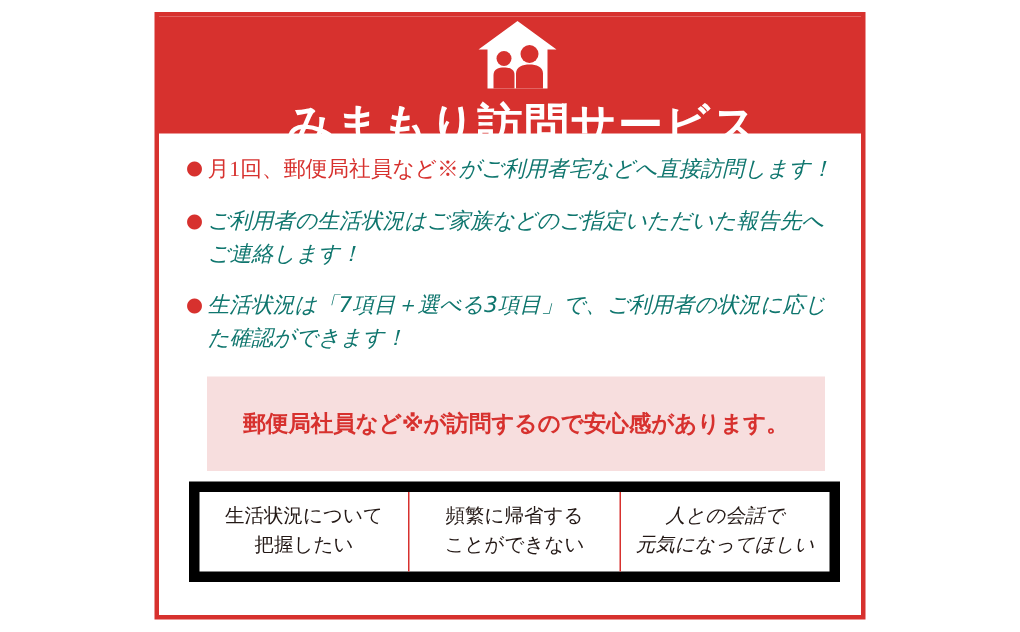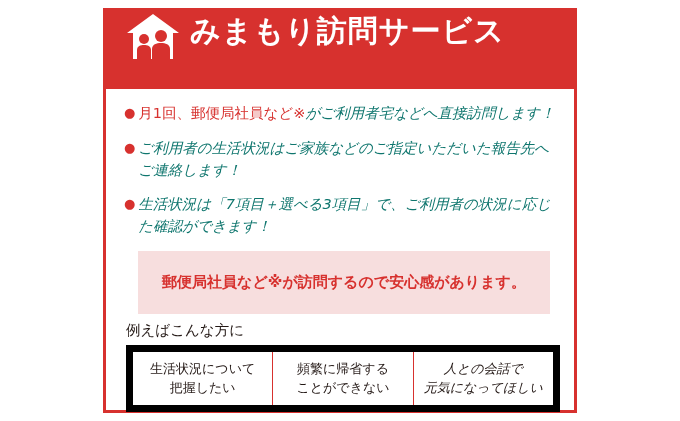--- a/index.html
+++ b/index.html
@@ -27,22 +27,24 @@
     width: 474px;
     height: 405px;
     border: 3px solid #d7312e;
     box-sizing: border-box;
     background: #ffffff;
   }
   .header {
     height: 78px;
     background: #d7312e;
     display: flex;
+    align-items: center;
     padding-left: 18px;
     box-sizing: border-box;
+    flex-direction: column;
   }
   .header-icon {
     width: 58px;
     height: 52px;
     flex: 0 0 auto;
     margin-right: 8px;
     position: relative;
   }
   .header-title {
     color: #ffffff;
@@ -71,21 +73,21 @@
     font-family: "DejaVu Sans", sans-serif;
   }
   .dot {
     color: #d7312e;
     font-size: 13px;
     line-height: 1.55;
     margin-right: 3px;
     flex: 0 0 auto;
   }
   .bullet-text { flex: 1 1 auto; }
-  .red-text { color: #d7312e; }
+  .red-text { color: #d7312e; font-family: Liberation Serif, serif; }
   .dark-text { color: #0f766e; font-style: italic; }
 
   .highlight-box {
     background: #f7dede;
     color: #d7312e;
     font-size: 15px;
     font-weight: bold;
     text-align: center;
     padding: 22px 4px;
     margin: 4px 6px 7px 14px;
@@ -155,21 +157,20 @@
         </li>
         <li class="bullet-item">
           <span class="dot">●</span>
           <span class="bullet-text dark-text">生活状況は「7項目＋選べる3項目」で、ご利用者の状況に応じた確認ができます！</span>
         </li>
       </ul>
 
       <div class="highlight-box">郵便局社員など※が訪問するので安心感があります。</div>
 
 
-      <div class="example-title">例えばこんな方に</div>
 
       <div class="example-table">
         <div class="example-cell">生活状況について<br>把握したい</div>
         <div class="example-cell">頻繁に帰省する<br>ことができない</div>
         <div class="example-cell">人との会話で<br>元気になってほしい</div>
       </div>
 
     </div>
   </div>
 </div>

